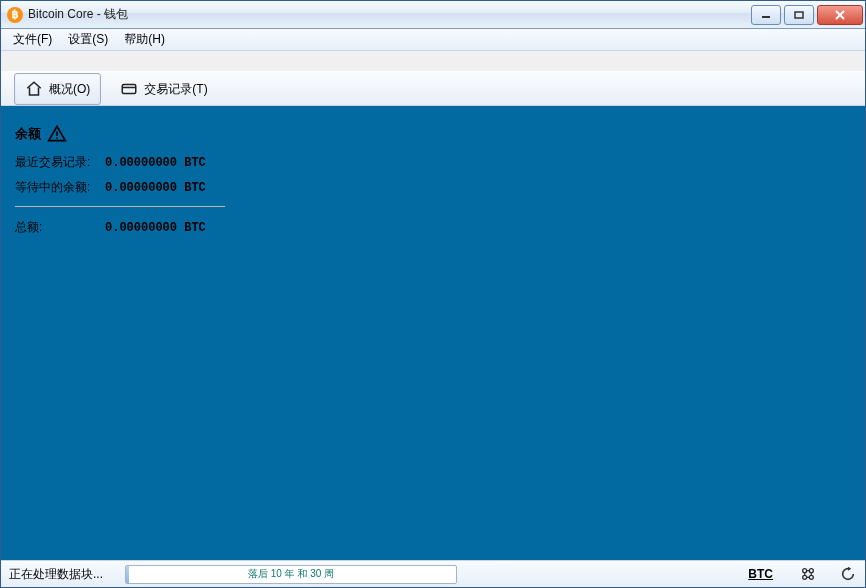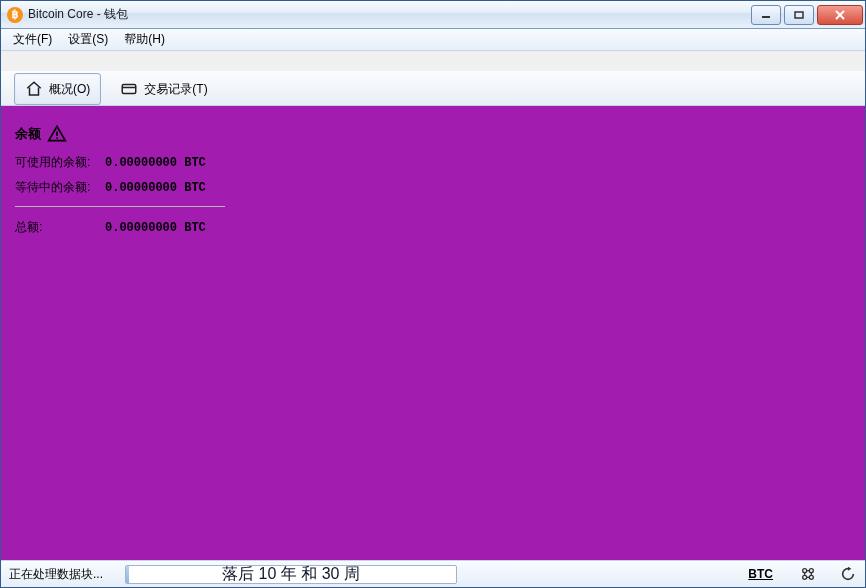--- a/index.html
+++ b/index.html
@@ -16,34 +16,34 @@
   .winbtn svg{display:block;}
   
   .menubar{height:21px;background:linear-gradient(to bottom,#f7fbff,#e7eef8);display:flex;align-items:center;padding:0 6px;border-bottom:1px solid #c8d4e4;font-size:12px;}
   .menuitem{padding:2px 6px;margin-right:4px;cursor:default;}
   
   .toolbar{height:34px;background:linear-gradient(to bottom,#fbfcfe,#e9eef6);display:flex;align-items:flex-end;padding:0 13px;border-bottom:1px solid #c8d4e4;gap:8px;margin-top:20px;}
   .toolbtn{display:flex;align-items:center;gap:6px;padding:3px 10px;height:24px;border:1px solid transparent;border-radius:3px;font-size:12px;cursor:default;}
   .toolbtn.active{border:1px solid #9aaecb;background:linear-gradient(to bottom,#f7faff,#e2ebf6);box-shadow:inset 0 0 2px rgba(0,0,0,.08);}
   .toolicon{width:18px;height:18px;display:flex;align-items:center;justify-content:center;}
   
-  .content{flex:1;background:#a21caf;padding:18px 14px 8px 14px;display:flex;gap:20px;overflow:hidden;}
+  .content{flex:1;background:#0369a1;padding:18px 14px 8px 14px;display:flex;gap:20px;overflow:hidden;}
   .col{flex:1;min-width:0;}
   .section-title{font-weight:bold;font-size:13px;display:flex;align-items:center;gap:6px;margin-bottom:10px;}
   .warnicon{width:20px;height:20px;}
   .balances{font-size:12px;}
   .balrow{display:flex;align-items:baseline;margin-bottom:8px;}
   .ballabel{width:90px;}
   .balval{font-family:"Consolas","Courier New",monospace;font-weight:bold;}
   .hr{border:none;border-top:1px solid #b8b8b8;margin:10px 0 12px 0;width:210px;}
   
   .statusbar{height:26px;border-top:1px solid #c8d4e4;background:linear-gradient(to bottom,#f7fbff,#e7eef8);display:flex;align-items:center;padding:0 8px;font-size:12px;gap:22px;}
   .progresswrap{flex:0 0 330px;height:17px;border:1px solid #a3b3c8;border-radius:2px;background:#fff;display:flex;align-items:center;justify-content:center;position:relative;overflow:hidden;}
   .progresswrap .fill{position:absolute;left:0;top:0;bottom:0;width:1%;background:linear-gradient(to bottom,#b8d4ef,#8fb8e0);}
-  .progresswrap .plabel{position:relative;z-index:1;font-size:16px;color:#0f172a;}
+  .progresswrap .plabel{position:relative;z-index:1;font-size:10px;color:#0f766e;}
   .status-spacer{flex:1;}
   .unit{font-weight:bold;margin-right:4px;font-size:12px;text-decoration:underline;}
   .sicon{width:18px;height:18px;display:flex;align-items:center;justify-content:center;}
 </style>
 </head>
 <body>
 
 <div class="window">
 
   <div class="titlebar">
@@ -104,21 +104,21 @@
         <span class="warnicon">
           <svg width="20" height="20" viewBox="0 0 24 24" fill="none" stroke="#000" stroke-width="2">
               <path d="M12 3 L22 20 H2 Z"></path>
               <line x1="12" y1="9" x2="12" y2="14"></line>
               <circle cx="12" cy="17" r="1" fill="#000" stroke="none"></circle>
             </svg>
         </span>
       </div>
       <div class="balances">
         <div class="balrow">
-          <span class="ballabel">可使用的余额:</span>
+          <span class="ballabel">最近交易记录:</span>
           <span class="balval">0.00000000 BTC</span>
         </div>
         <div class="balrow">
           <span class="ballabel">等待中的余额:</span>
           <span class="balval">0.00000000 BTC</span>
         </div>
         <hr class="hr">
         <div class="balrow">
           <span class="ballabel">总额:</span>
           <span class="balval">0.00000000 BTC</span>

